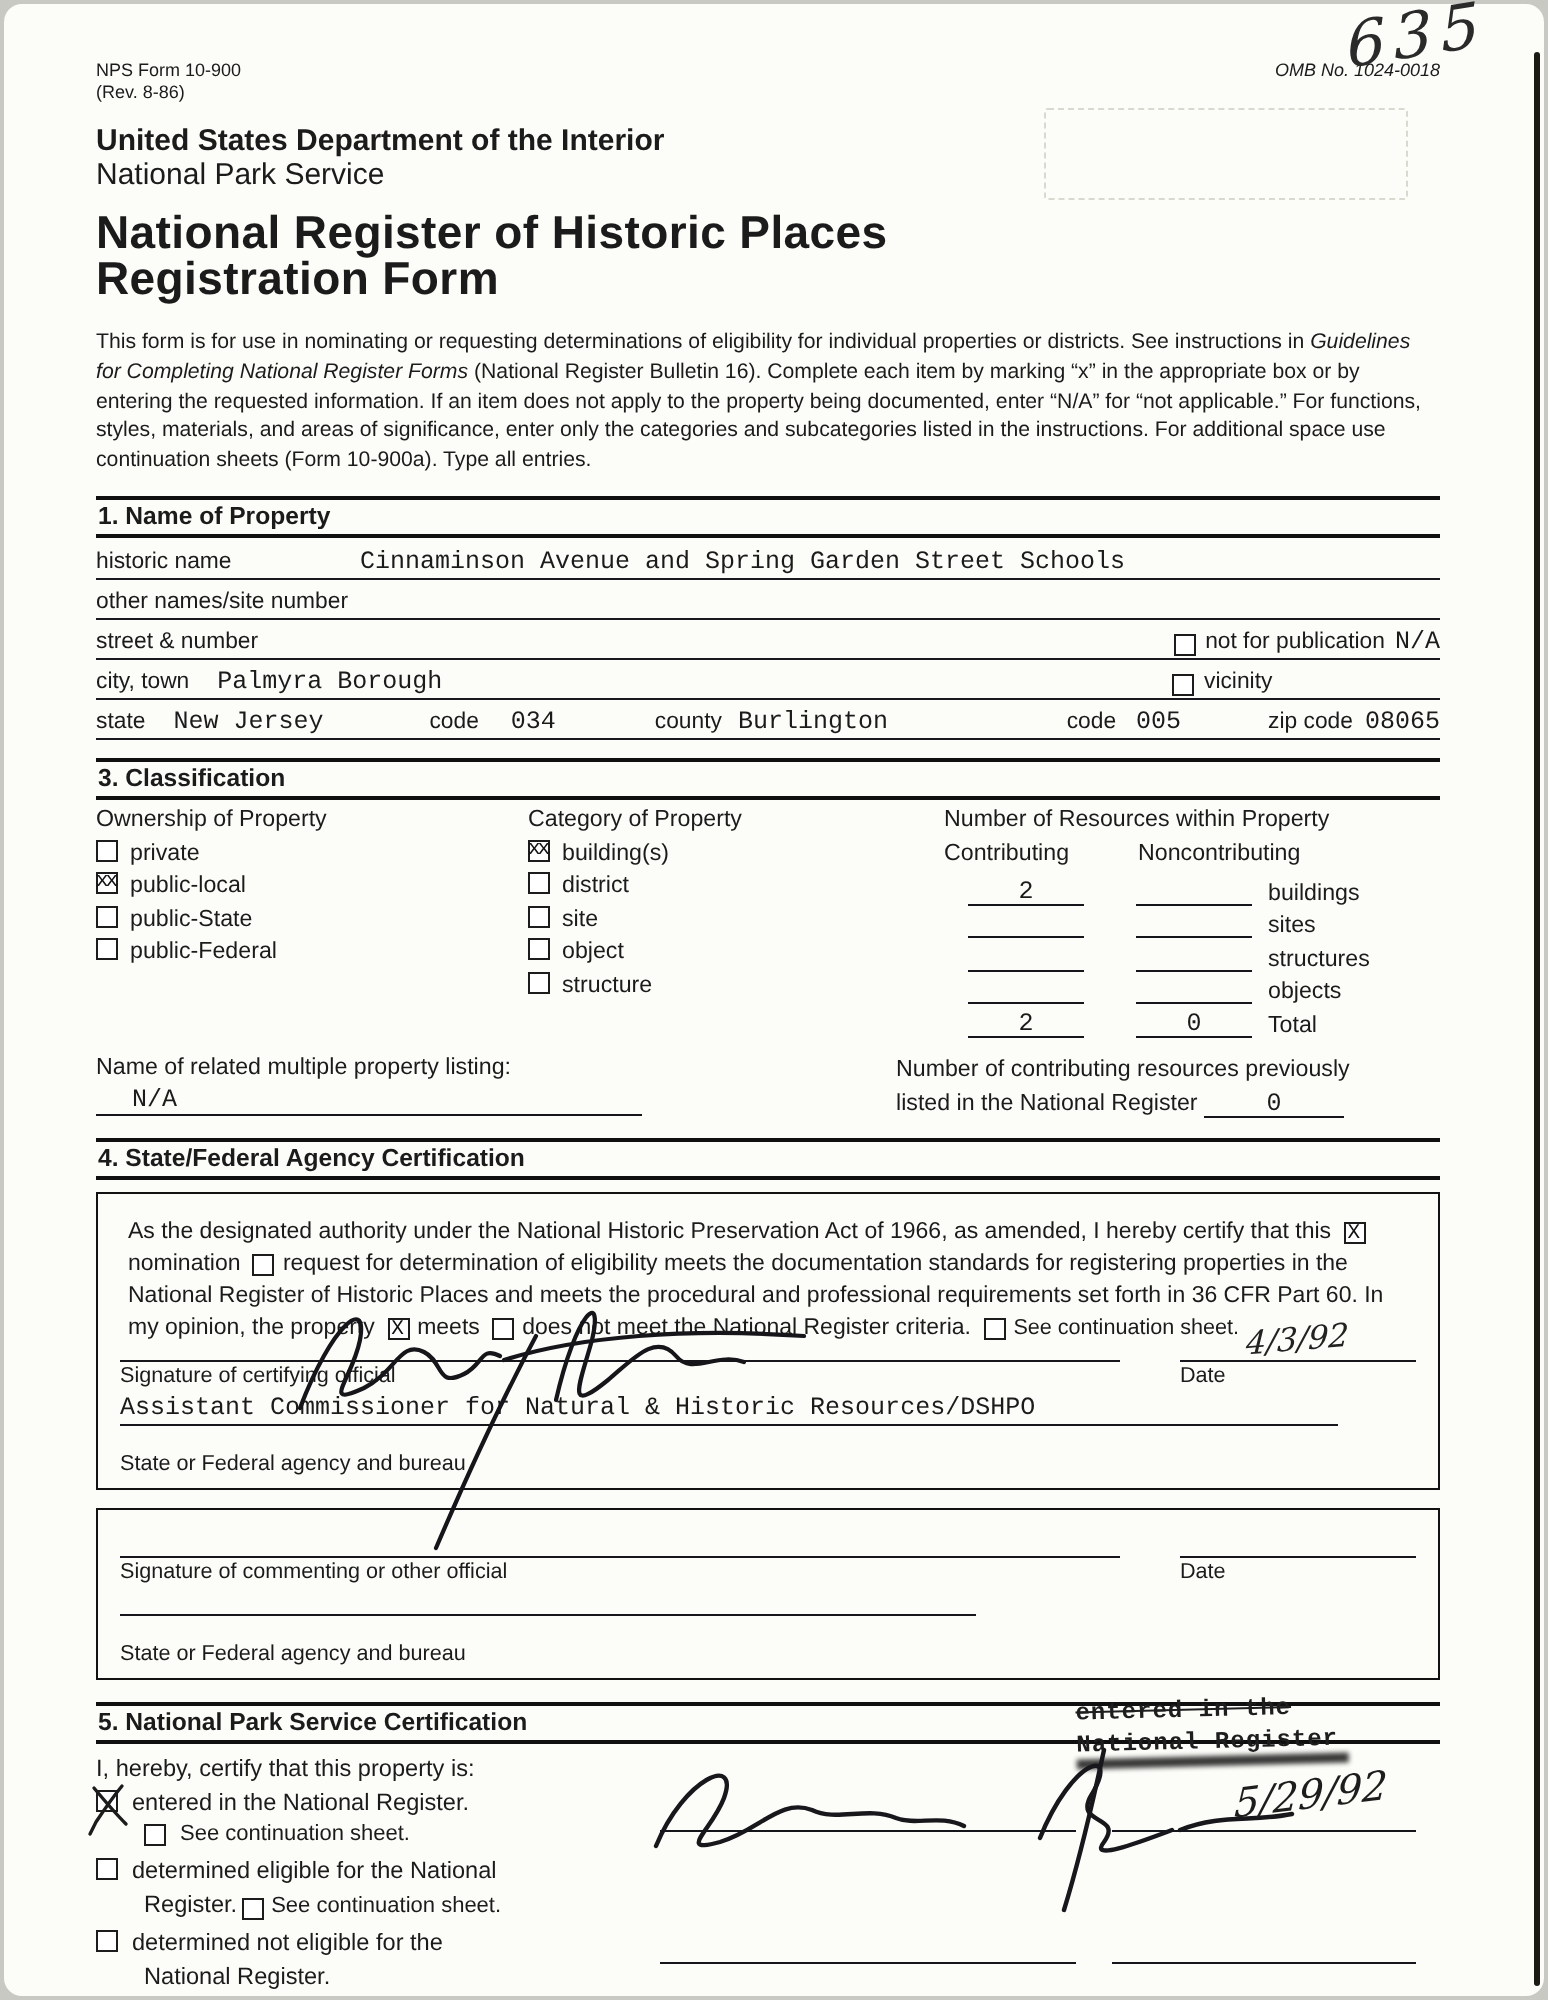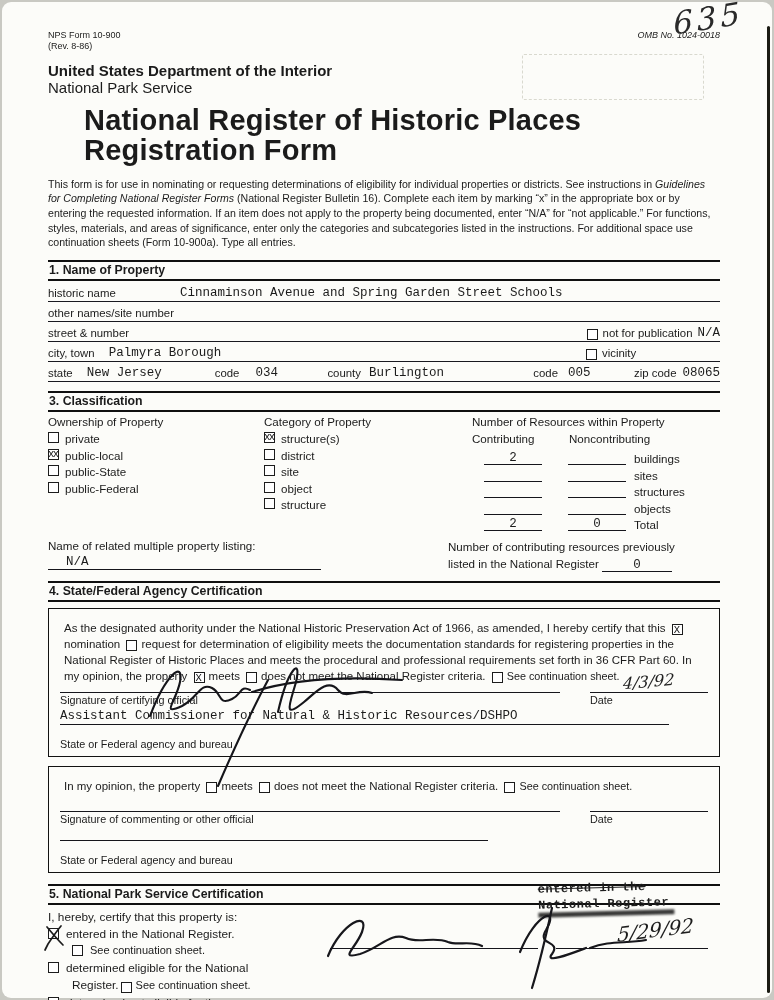--- a/index.html
+++ b/index.html
@@ -11,21 +11,21 @@
 
   
   .hdr-top{display:flex;justify-content:space-between;font-size:9px;line-height:1.25;}
   .omb{font-style:italic;}
   .hand-635{position:absolute;right:28px;top:-2px;font-family:"DejaVu Serif",serif;font-style:italic;
             font-size:31px;color:#2a2a2a;transform:rotate(-9deg) skewX(-6deg);letter-spacing:4px;}
   .faint-stamp{position:absolute;left:520px;top:52px;width:180px;height:44px;
                border:1.5px dashed #c2c2b4;opacity:.6;border-radius:2px;}
   .dept{font-weight:bold;font-size:15px;margin-top:9px;}
   .agency{font-size:15px;}
-  .main-title{font-weight:bold;font-size:29px;line-height:1.04;margin-top:9px;letter-spacing:.2px;margin-left:36px;}
+  .main-title{font-weight:bold;font-size:23px;line-height:1.04;margin-top:9px;letter-spacing:.2px;}
   .intro{margin-top:12px;font-size:10.6px;line-height:1.38;}
   .intro i{font-style:italic;}
 
   
   .sec-head{border-top:2.5px solid #101010;border-bottom:2px solid #101010;
             font-weight:bold;font-size:12.3px;padding:1px 0 2px 1px;position:relative;}
 
   
   .frow{display:flex;align-items:flex-end;border-bottom:1.5px solid #191920;min-height:18px;
         padding-bottom:1px;}
@@ -183,21 +183,21 @@
           </span>
           <span>public-Federal</span>
         </div>
     </div>
     <div class="col2">
       <div class="col-title">Category of Property</div>
       <div class="copt">
           <span class="cb">
             <span class="mk">xx</span>
           </span>
-          <span>structure(s)</span>
+          <span>building(s)</span>
         </div>
       <div class="copt">
           <span class="cb">
             <span class="mk"></span>
           </span>
           <span>district</span>
         </div>
       <div class="copt">
           <span class="cb">
             <span class="mk"></span>
@@ -285,25 +285,20 @@
     </div>
     <div class="ulabels">
       <span style="flex:1;">Signature of certifying official</span>
       <span style="width:118px;margin-left:30px;">Date</span>
     </div>
     <div class="typedrow val">Assistant Commissioner for Natural &amp; Historic Resources/DSHPO</div>
     <div class="smalllbl">State or Federal agency and bureau</div>
   </div>
 
   <div class="cert-box" style="margin-top:9px;">
-    <p class="boxp"><span>In my opinion, the property</span>
-      <span class="cb para"></span><span>meets</span>
-      <span class="cb para"></span><span>does not meet the National Register criteria.</span>
-      <span class="cb para"></span><span style="font-size:10.8px;">See continuation sheet.</span>
-    </p>
     <div class="sigrow" style="margin-top:16px;">
       <span class="sigline"></span>
       <span class="dateline"></span>
     </div>
     <div class="ulabels">
       <span style="flex:1;">Signature of commenting or other official</span>
       <span style="width:118px;margin-left:30px;">Date</span>
     </div>
     <div class="typedrow" style="width:66%;margin-top:14px;"></div>
     <div class="smalllbl">State or Federal agency and bureau</div>

